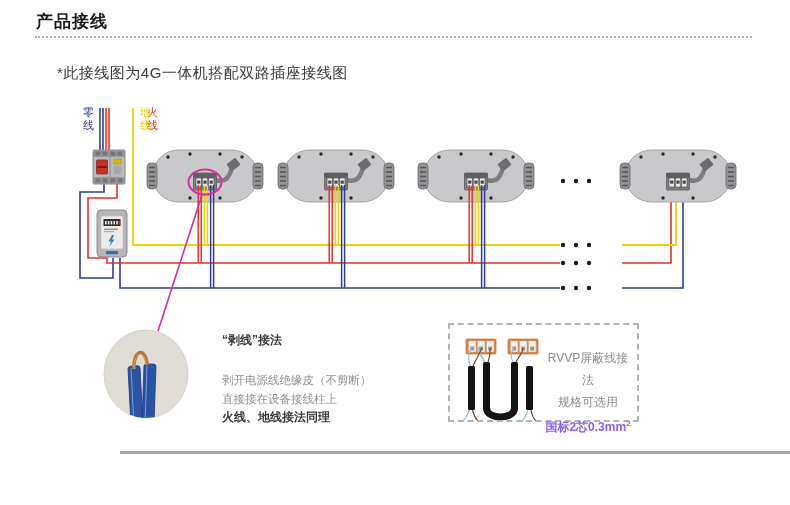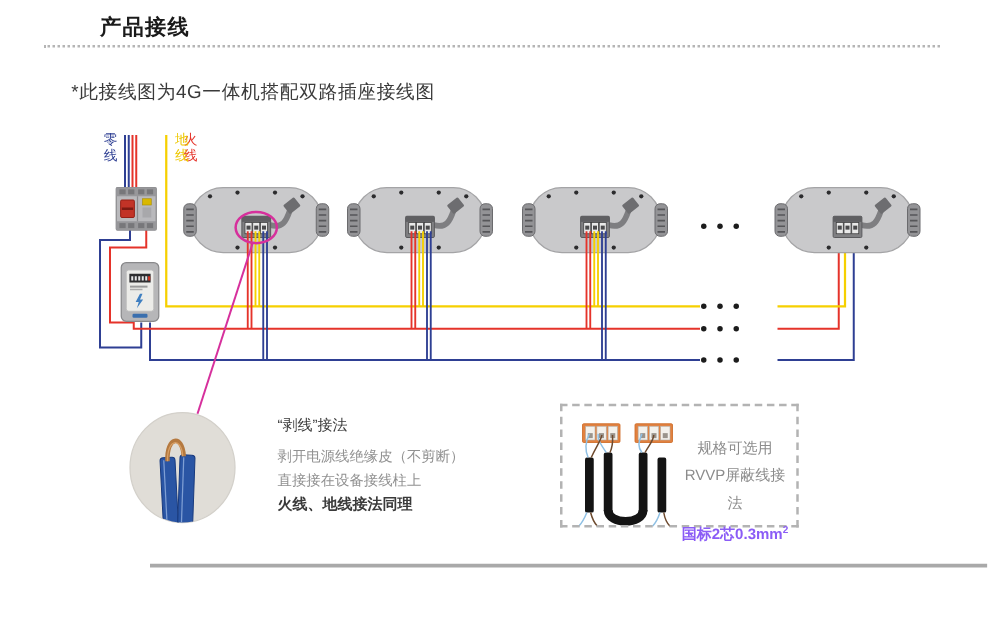--- a/index.html
+++ b/index.html
@@ -1,32 +1,32 @@
 <!DOCTYPE html>
 <html><head>
 <meta charset="utf-8">
 <style>
   html,body{margin:0;padding:0;background:#fff;}
   #stage{position:relative;width:790px;height:505px;background:#fff;overflow:hidden;
          font-family:"Liberation Sans","DejaVu Sans",sans-serif;}
   #diagram-svg{position:absolute;left:0;top:0;z-index:1;}
   .t{position:absolute;z-index:2;}
-  .page-title{left:36px;top:10px;font-size:17px;font-weight:bold;color:#1a1a1a;letter-spacing:1px;margin-left:44px;}
+  .page-title{left:36px;top:10px;font-size:17px;font-weight:bold;color:#1a1a1a;letter-spacing:1px;}
   .title-underline{left:35px;top:36px;width:717px;height:0;border-top:2px dotted #b5b5b5;}
   .note{left:57px;top:64px;font-size:15px;color:#3a3a3a;letter-spacing:0.5px;}
   .vlabel{width:13px;font-size:11px;line-height:12.5px;font-weight:normal;text-align:center;
           word-break:break-all;top:106px;}
   .vlabel.neutral{left:82px;color:#2e3f93;}
   .vlabel.live{left:106px;color:#e5332a;padding-left:40px;}
   .vlabel.ground{left:139px;color:#eec800;}
   .mainline{left:175px;top:114px;font-size:15px;color:#514b45;}
   .mainline b{font-weight:bold;}
   .mainline sup{font-size:9px;}
   .stripnote{left:222px;top:332px;width:200px;}
-  .stripnote .s-title{font-size:12px;font-weight:normal;color:#3a3a3a;margin-bottom:8px;}
+  .stripnote .s-title{font-size:12px;font-weight:bold;color:#3a3a3a;margin-bottom:22px;}
   .stripnote .s-gray{font-size:11.5px;color:#919191;line-height:19px;}
   .stripnote .s-bold{font-size:12px;font-weight:bold;color:#3a3a3a;margin-top:0;}
   .rvvp-box{left:448px;top:323px;width:187px;height:95px;border:2px dashed #b3b3b3;}
   .rvvp-text{position:absolute;left:92px;top:22px;width:92px;text-align:center;}
   .rvvp-text .r-gray{font-size:12px;color:#8c8c8c;line-height:22px;}
   .rvvp-text .r-bold{font-size:12px;color:#8b5cf6;font-weight:bold;line-height:22px;}
   .rvvp-text sup{font-size:8px;}
   .bottom-divider{left:120px;top:451px;width:670px;height:2.5px;background:#a9a9a9;}
 </style>
 </head>
@@ -241,20 +241,20 @@
 
   <div class="t stripnote">
     <div class="s-title">“剥线”接法</div>
     <div class="s-gray">剥开电源线绝缘皮（不剪断）</div>
     <div class="s-gray">直接接在设备接线柱上</div>
     <div class="s-bold">火线、地线接法同理</div>
   </div>
 
   <div class="t rvvp-box">
     <div class="rvvp-text">
+      <div class="r-gray">RVVP屏蔽线接法</div>
       <div class="r-gray">规格可选用</div>
-      <div class="r-gray">RVVP屏蔽线接法</div>
       <div class="r-bold"><span>国标2芯0.3mm</span><sup>2</sup></div>
     </div>
   </div>
 
   <div class="t bottom-divider"></div>
 </div>
 
 </body></html>

